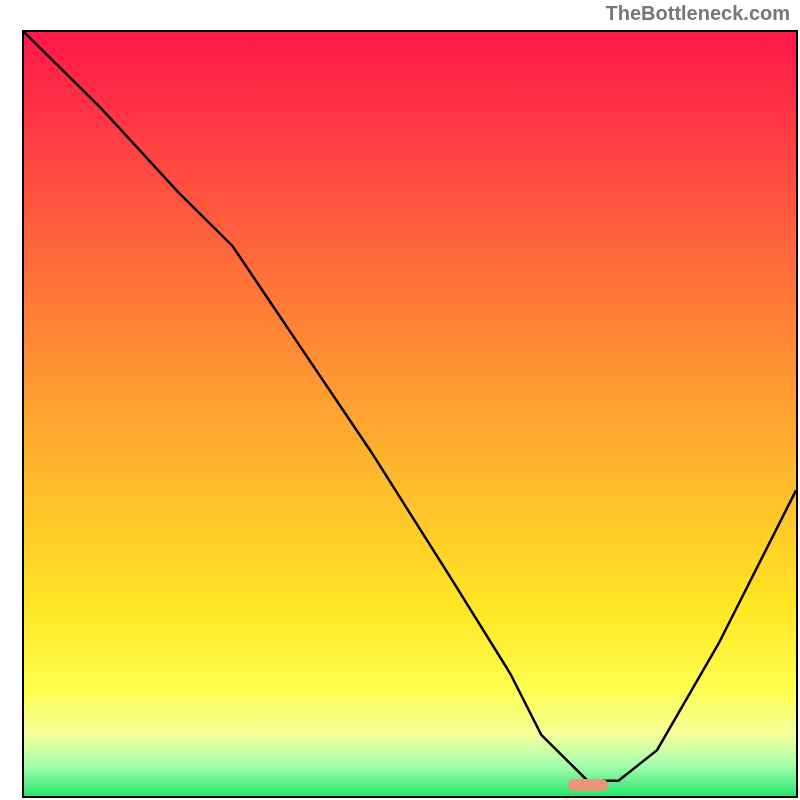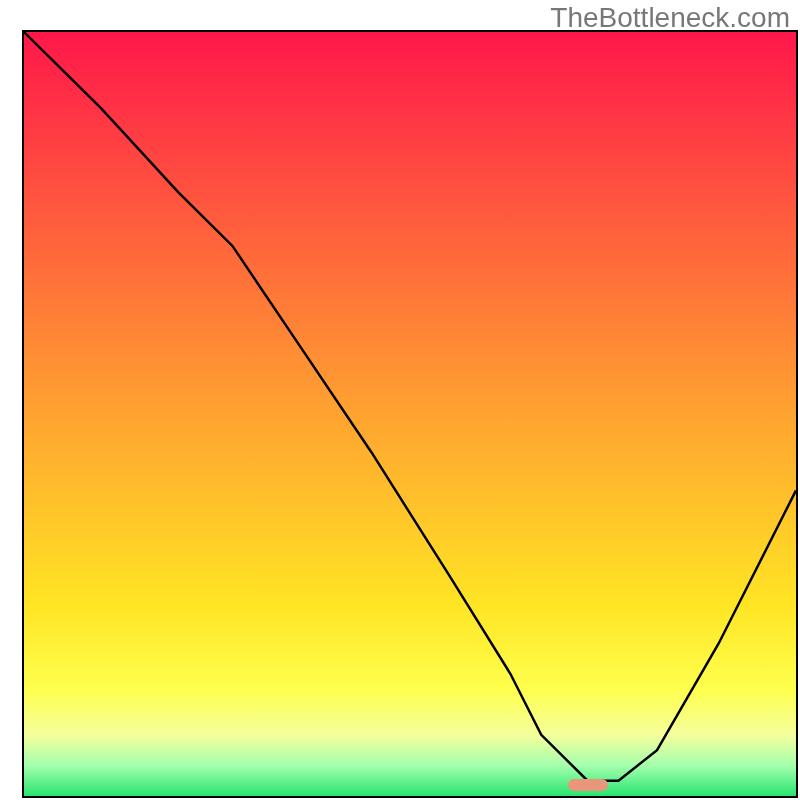--- a/index.html
+++ b/index.html
@@ -38,23 +38,23 @@
     left: 0;
     top: 0;
     width: 100%;
     height: 100%;
   }
   .watermark {
     position: absolute;
     right: 10px;
     top: 2px;
     font-family: Arial, Helvetica, sans-serif;
-    font-weight: normal;
+    font-weight: bold;
     color: #777;
-    font-size: 28px;
+    font-size: 20px;
   }
   .marker {
     position: absolute;
     height: 12px;
     border-radius: 6px;
     background: #e9967a; 
     transform: translate(-50%, -50%);
   }
 </style>
 </head>

